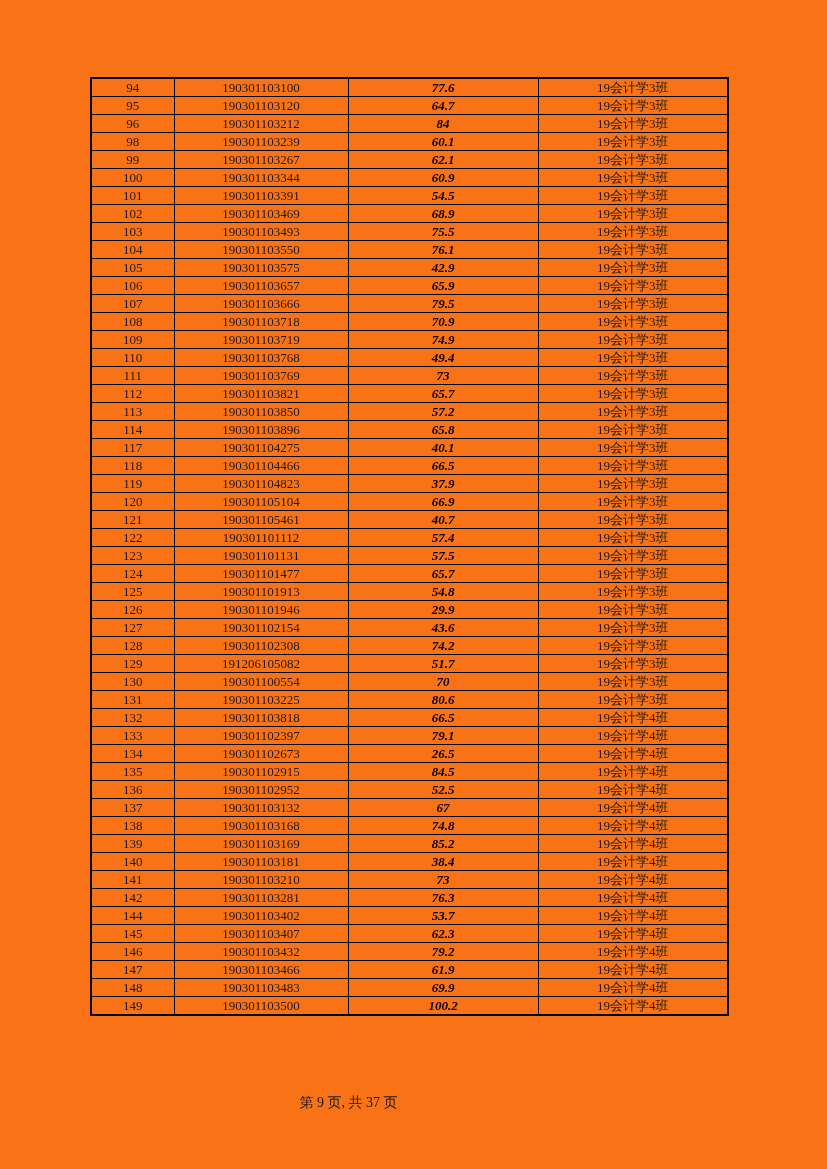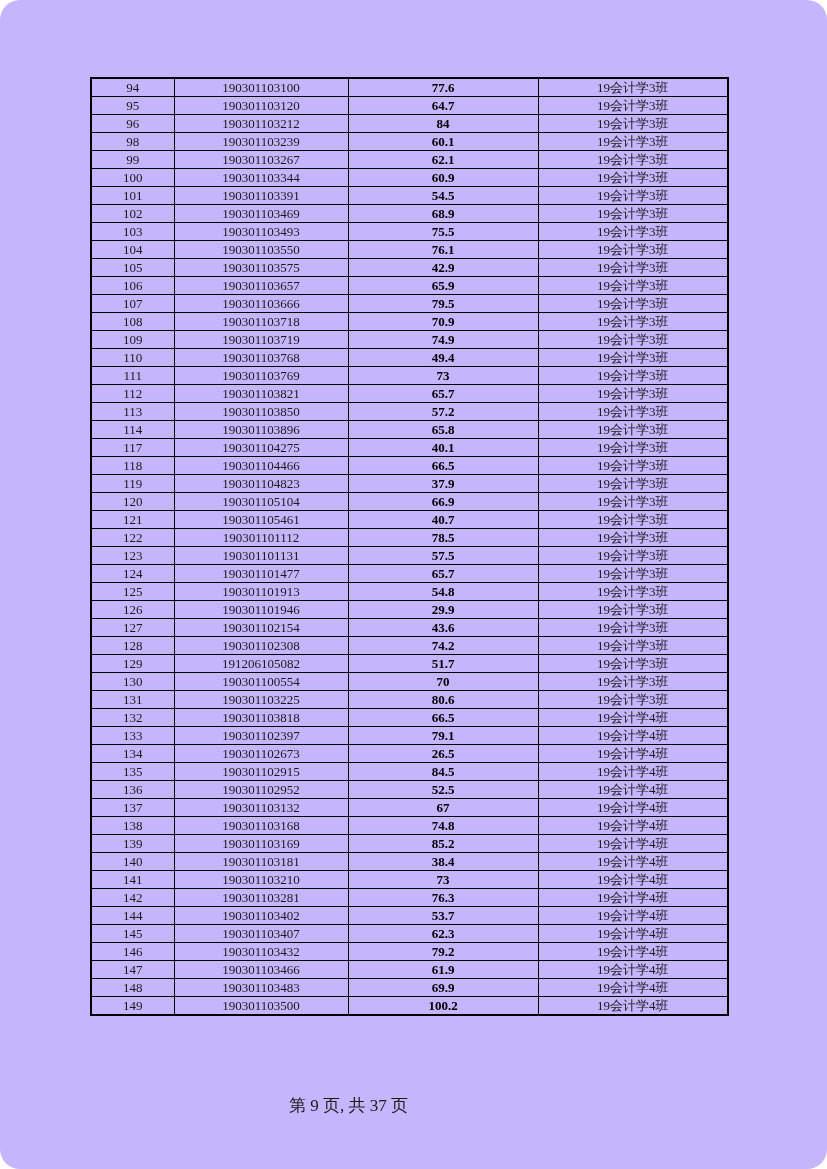--- a/index.html
+++ b/index.html
@@ -4,25 +4,24 @@
 <style>
   html, body {
     margin: 0;
     padding: 0;
     background: #ffffff;
   }
   .sheet {
     position: relative;
     width: 827px;
     height: 1169px;
-    background: #c4b5fd;
+    background: #f97316;
     font-family: "Liberation Serif", "DejaVu Serif", serif;
     color: #1a1a1a;
     overflow: hidden;
-    border-radius: 20px;
   }
   table.score-table {
     position: absolute;
     left: 90px;
     top: 77px;
     width: 637px;
     border-collapse: collapse;
     table-layout: fixed;
     border: 2px solid #000;
   }
@@ -34,28 +33,29 @@
     vertical-align: middle;
     font-size: 13px;
     line-height: 1;
     white-space: nowrap;
     overflow: hidden;
     color: #1a1a1a;
   }
   table.score-table td.col-score {
     font-weight: bold;
     color: #000;
+    font-style: italic;
   }
   .page-footer {
     position: absolute;
     top: 1094px;
     left: 0;
     width: 697px;
     text-align: center;
-    font-size: 17px;
+    font-size: 14px;
     color: #1a1a1a;
     font-family: "Liberation Serif", "DejaVu Serif", serif;
   }
 </style>
 </head>
 <body>
 
 <div class="sheet">
 
   <table class="score-table">
@@ -212,21 +212,21 @@
         </tr>
         <tr>
           <td class="col-no">121</td>
           <td class="col-id">190301105461</td>
           <td class="col-score">40.7</td>
           <td class="col-class">19会计学3班</td>
         </tr>
         <tr>
           <td class="col-no">122</td>
           <td class="col-id">190301101112</td>
-          <td class="col-score">78.5</td>
+          <td class="col-score">57.4</td>
           <td class="col-class">19会计学3班</td>
         </tr>
         <tr>
           <td class="col-no">123</td>
           <td class="col-id">190301101131</td>
           <td class="col-score">57.5</td>
           <td class="col-class">19会计学3班</td>
         </tr>
         <tr>
           <td class="col-no">124</td>

